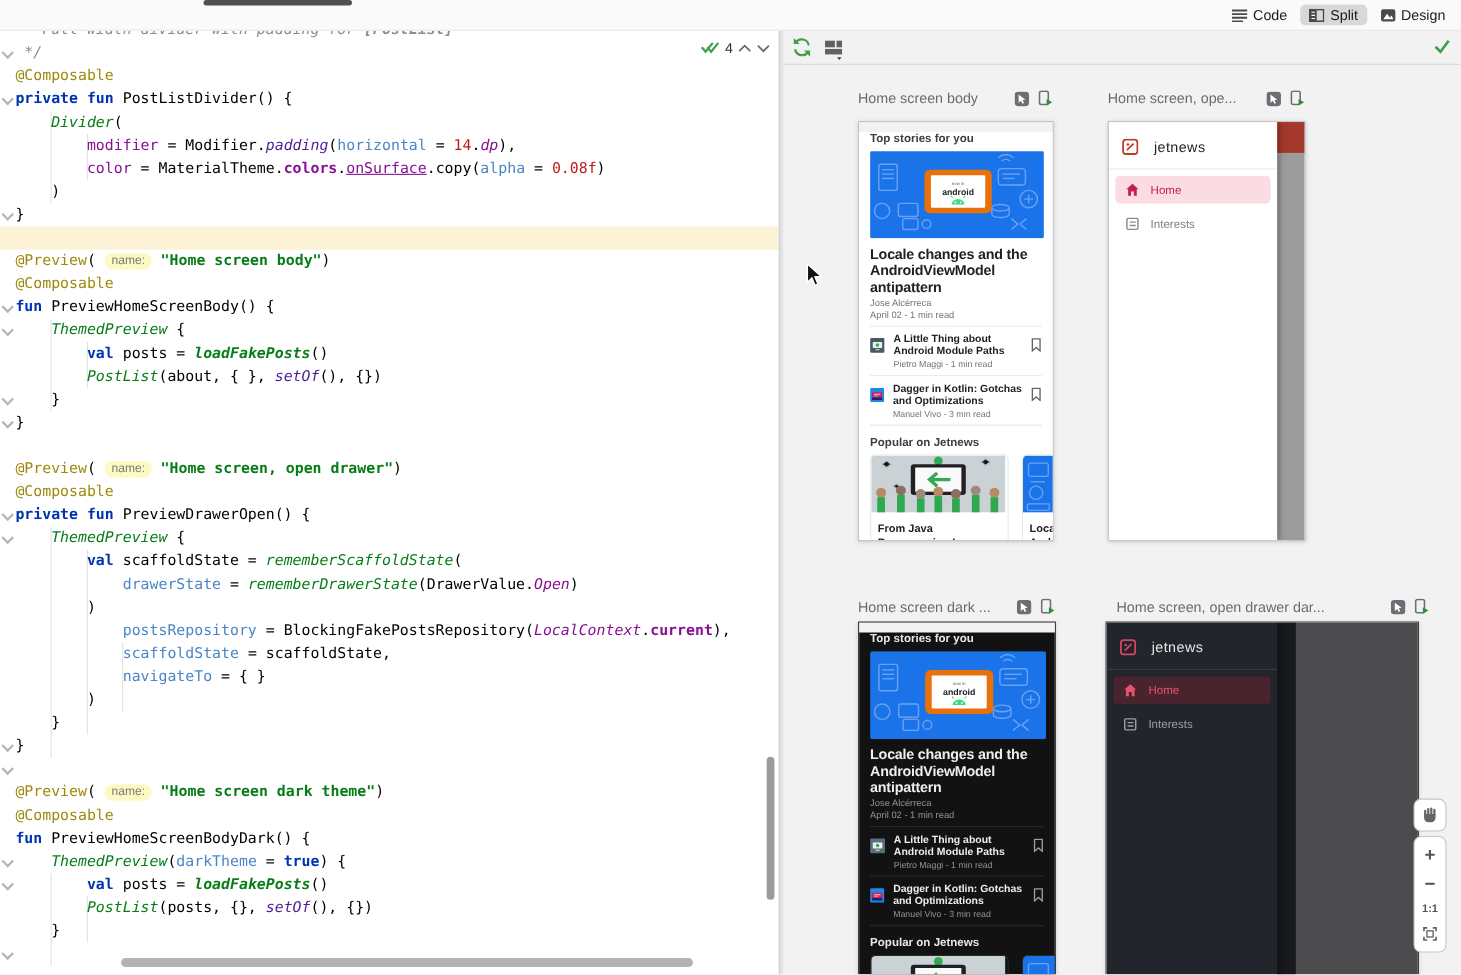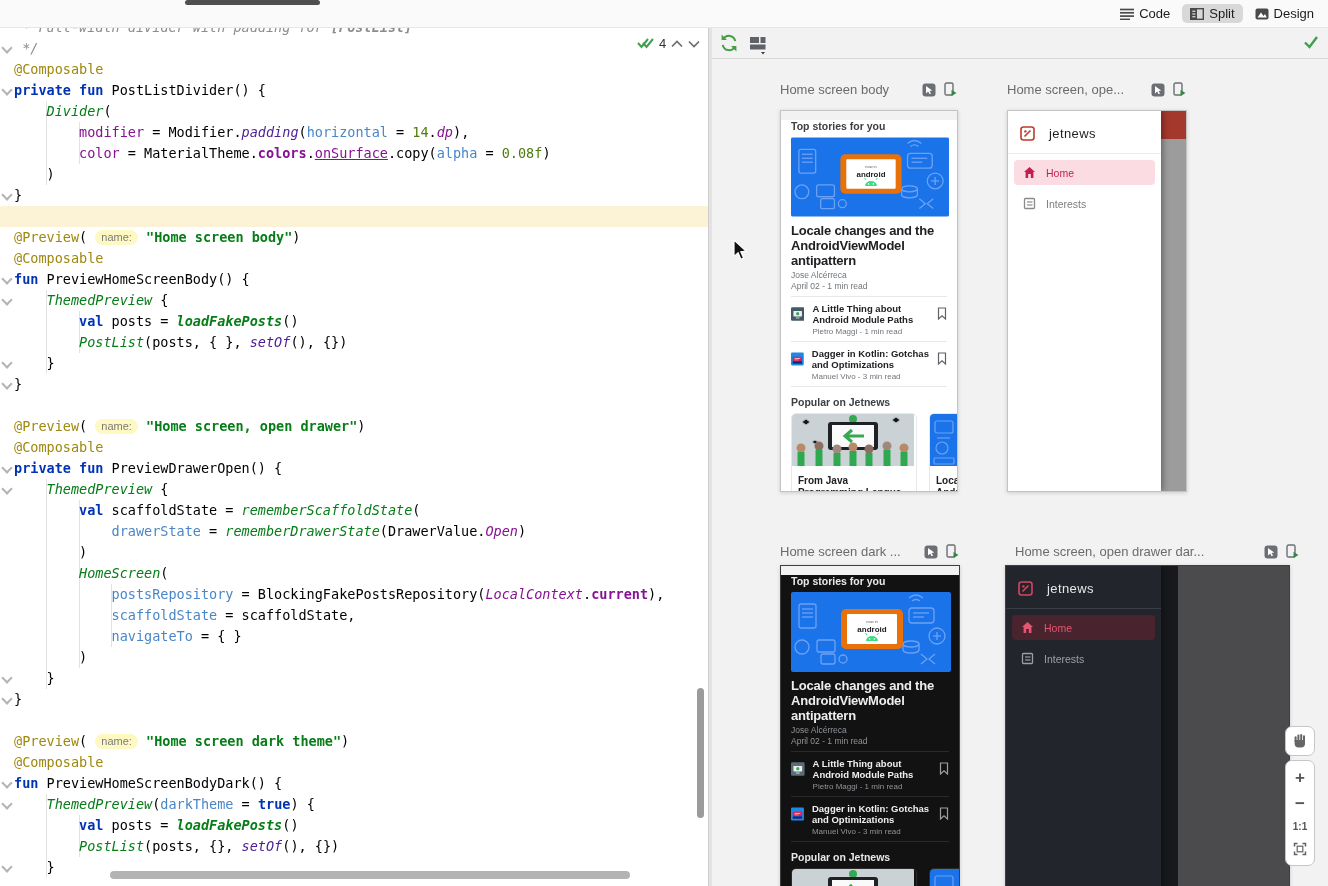--- a/index.html
+++ b/index.html
@@ -26,21 +26,21 @@
   .tk-pl{color:#000}
   .tk-it{color:#4c1d95;font-style:italic}
   .tk-fn{color:#067d17;font-style:italic}
   .tk-fnb{color:#067d17;font-style:italic;font-weight:bold}
   .tk-str{color:#067d17;font-weight:bold}
   .tk-na{color:#4a86c7}
   .tk-pp{color:#871094}
   .tk-ppb{color:#871094;font-weight:bold}
   .tk-ppi{color:#871094;font-style:italic}
   .tk-ppu{color:#871094;text-decoration:underline}
-  .tk-num{color:#4d7c0f}
+  .tk-num{color:#b91c1c}
   .tk-hint{display:inline-block;background:#fef9c3;color:#7a7a7a;border-radius:8px;padding:0 6px;
            font-size:11px;line-height:15px;font-family:"Liberation Sans",sans-serif;vertical-align:1px;}
   .guide{position:absolute;width:1px;background:#e2e2e2;z-index:1;}
   .fold{position:absolute;left:3px;width:6px;height:6px;border-left:2px solid #b4b4b4;border-bottom:2px solid #b4b4b4;
         transform:rotate(-45deg);z-index:3;}
   .inspection{position:absolute;left:637px;top:36px;display:flex;align-items:center;gap:5px;z-index:5;
               font-size:13px;color:#333;}
   .vscroll{position:absolute;left:697px;top:688px;width:7px;height:130px;background:#9b9b9b;border-radius:4px;z-index:6;}
   .hscroll{position:absolute;left:110px;top:871px;width:520px;height:8px;background:#b3b3b3;border-radius:4px;z-index:6;}
   .splitline{position:absolute;left:708px;top:0;width:3px;height:886px;background:#e3e3e3;
@@ -125,32 +125,31 @@
         <div class="cl"><span class="tk-pl">        </span><span class="tk-pp">modifier</span><span class="tk-pl"> = Modifier.</span><span class="tk-it">padding</span><span class="tk-pl">(</span><span class="tk-na">horizontal</span><span class="tk-pl"> = </span><span class="tk-num">14</span><span class="tk-pl">.</span><span class="tk-ppi">dp</span><span class="tk-pl">),</span></div>
         <div class="cl"><span class="tk-pl">        </span><span class="tk-pp">color</span><span class="tk-pl"> = MaterialTheme.</span><span class="tk-ppb">colors</span><span class="tk-pl">.</span><span class="tk-ppu">onSurface</span><span class="tk-pl">.copy(</span><span class="tk-na">alpha</span><span class="tk-pl"> = </span><span class="tk-num">0.08f</span><span class="tk-pl">)</span></div>
         <div class="cl"><span class="tk-pl">    )</span></div>
         <div class="cl"><span class="tk-pl">}</span></div>
         <div class="cl caret"></div>
         <div class="cl"><span class="tk-an">@Preview</span><span class="tk-pl">( </span><span class="tk-hint">name:</span><span class="tk-pl"> </span><span class="tk-str">"Home screen body"</span><span class="tk-pl">)</span></div>
         <div class="cl"><span class="tk-an">@Composable</span></div>
         <div class="cl"><span class="tk-kw">fun</span><span class="tk-pl"> PreviewHomeScreenBody() {</span></div>
         <div class="cl"><span class="tk-pl">    </span><span class="tk-fn">ThemedPreview</span><span class="tk-pl"> {</span></div>
         <div class="cl"><span class="tk-pl">        </span><span class="tk-kw">val</span><span class="tk-pl"> posts = </span><span class="tk-fnb">loadFakePosts</span><span class="tk-pl">()</span></div>
-        <div class="cl"><span class="tk-pl">        </span><span class="tk-fn">PostList</span><span class="tk-pl">(posts, { }, </span><span class="tk-it">setOf</span><span class="tk-pl">(), {})</span></div>
+        <div class="cl"><span class="tk-pl">        </span><span class="tk-fn">PostList</span><span class="tk-pl">(about, { }, </span><span class="tk-it">setOf</span><span class="tk-pl">(), {})</span></div>
         <div class="cl"><span class="tk-pl">    }</span></div>
         <div class="cl"><span class="tk-pl">}</span></div>
         <div class="cl"></div>
         <div class="cl"><span class="tk-an">@Preview</span><span class="tk-pl">( </span><span class="tk-hint">name:</span><span class="tk-pl"> </span><span class="tk-str">"Home screen, open drawer"</span><span class="tk-pl">)</span></div>
         <div class="cl"><span class="tk-an">@Composable</span></div>
         <div class="cl"><span class="tk-kw">private fun</span><span class="tk-pl"> PreviewDrawerOpen() {</span></div>
         <div class="cl"><span class="tk-pl">    </span><span class="tk-fn">ThemedPreview</span><span class="tk-pl"> {</span></div>
         <div class="cl"><span class="tk-pl">        </span><span class="tk-kw">val</span><span class="tk-pl"> scaffoldState = </span><span class="tk-fn">rememberScaffoldState</span><span class="tk-pl">(</span></div>
         <div class="cl"><span class="tk-pl">            </span><span class="tk-na">drawerState</span><span class="tk-pl"> = </span><span class="tk-fn">rememberDrawerState</span><span class="tk-pl">(DrawerValue.</span><span class="tk-ppi">Open</span><span class="tk-pl">)</span></div>
         <div class="cl"><span class="tk-pl">        )</span></div>
-        <div class="cl"><span class="tk-pl">        </span><span class="tk-fn">HomeScreen</span><span class="tk-pl">(</span></div>
         <div class="cl"><span class="tk-pl">            </span><span class="tk-na">postsRepository</span><span class="tk-pl"> = BlockingFakePostsRepository(</span><span class="tk-ppi">LocalContext</span><span class="tk-pl">.</span><span class="tk-ppb">current</span><span class="tk-pl">),</span></div>
         <div class="cl"><span class="tk-pl">            </span><span class="tk-na">scaffoldState</span><span class="tk-pl"> = scaffoldState,</span></div>
         <div class="cl"><span class="tk-pl">            </span><span class="tk-na">navigateTo</span><span class="tk-pl"> = { }</span></div>
         <div class="cl"><span class="tk-pl">        )</span></div>
         <div class="cl"><span class="tk-pl">    }</span></div>
         <div class="cl"><span class="tk-pl">}</span></div>
         <div class="cl"></div>
         <div class="cl"><span class="tk-an">@Preview</span><span class="tk-pl">( </span><span class="tk-hint">name:</span><span class="tk-pl"> </span><span class="tk-str">"Home screen dark theme"</span><span class="tk-pl">)</span></div>
         <div class="cl"><span class="tk-an">@Composable</span></div>
         <div class="cl"><span class="tk-kw">fun</span><span class="tk-pl"> PreviewHomeScreenBodyDark() {</span></div>

